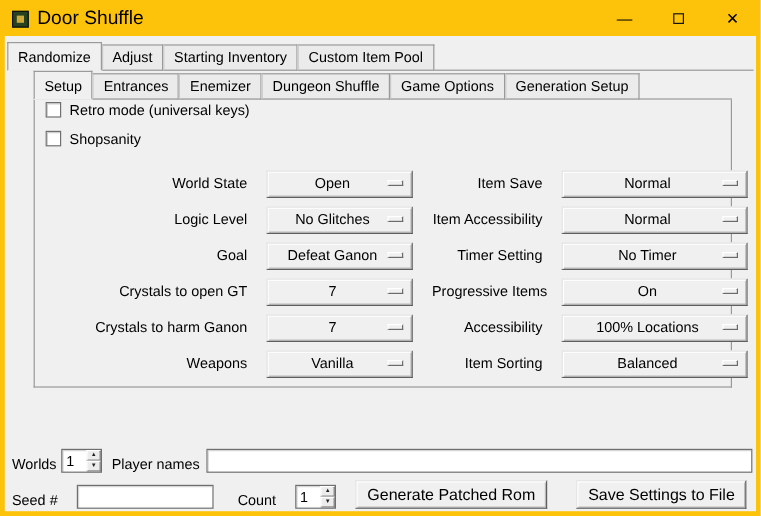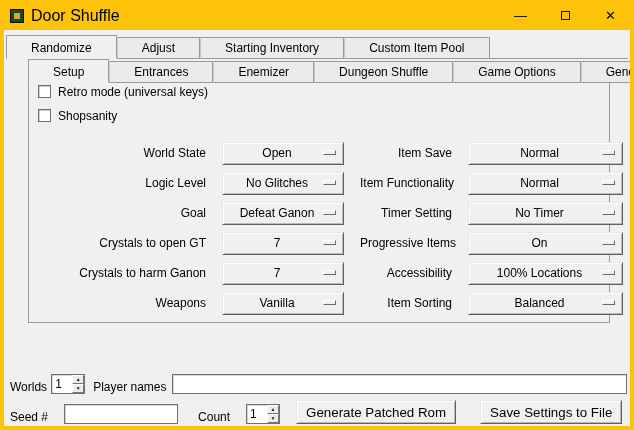--- a/index.html
+++ b/index.html
@@ -18,21 +18,21 @@
   .win-controls { margin-left: auto; display: flex; height: 100%; }
   .win-btn { width: 45px; height: 100%; display: flex; align-items: center; justify-content: center; font-size: 13px; cursor: default; }
   .maximize-box { width: 9px; height: 9px; border: 1px solid #141414; }
 
   
   .client { position: absolute; left: 4px; right: 4px; top: 30px; bottom: 4px; background: #f0f0f0; overflow: hidden; }
 
   
   .tabrow { position: relative; display: flex; align-items: flex-end; }
   .tabrow::before { content: ""; position: absolute; left: 0; right: 0; bottom: 0; border-bottom: 1px solid #9a9a9a; }
-  .tab { position: relative; z-index: 1; border: 1px solid #9a9a9a; border-left-color:#c9c9c9; background: #ebebeb; padding: 3px 24px; cursor: default; white-space: nowrap; }
+  .tab { position: relative; z-index: 1; border: 1px solid #9a9a9a; border-left-color:#c9c9c9; background: #ebebeb; padding: 3px 8px; cursor: default; white-space: nowrap; }
   .tab:first-child { border-left-color:#9a9a9a; }
   .tab.selected { background: #f0f0f0; border-bottom-color: #f0f0f0; border-left-color:#9a9a9a; padding-top: 5px; }
   .tabs1 { margin: 5px 2px 0 2px; }
   .tabs2 { margin: 0 20px 0 24px; }
 
   
   .frame { margin: 0 20px 0 24px; height: 240px; border: 1px solid #9a9a9a; border-top: none; background: #f0f0f0; padding: 2px 0 0 0; }
 
   .checkrow { display: flex; align-items: flex-start; height: 24px; padding-left: 9px; }
   .checkbox { width: 13px; height: 13px; background: #fff; border: 1px solid #6f6f6f; box-shadow: inset 1px 1px 0 #cfcfcf; }
@@ -135,21 +135,21 @@
               <span class="indicator"></span>
             </div>
         </div>
 
         <div class="optrow">
           <span class="optlabel">Logic Level</span>
           <div class="dropbtn raised">
               <span>No Glitches</span>
               <span class="indicator"></span>
             </div>
-          <span class="optlabel">Item Functionality</span>
+          <span class="optlabel">Item Accessibility</span>
           <div class="dropbtn raised">
               <span>Normal</span>
               <span class="indicator"></span>
             </div>
         </div>
 
         <div class="optrow">
           <span class="optlabel">Goal</span>
           <div class="dropbtn raised">
               <span>Defeat Ganon</span>

